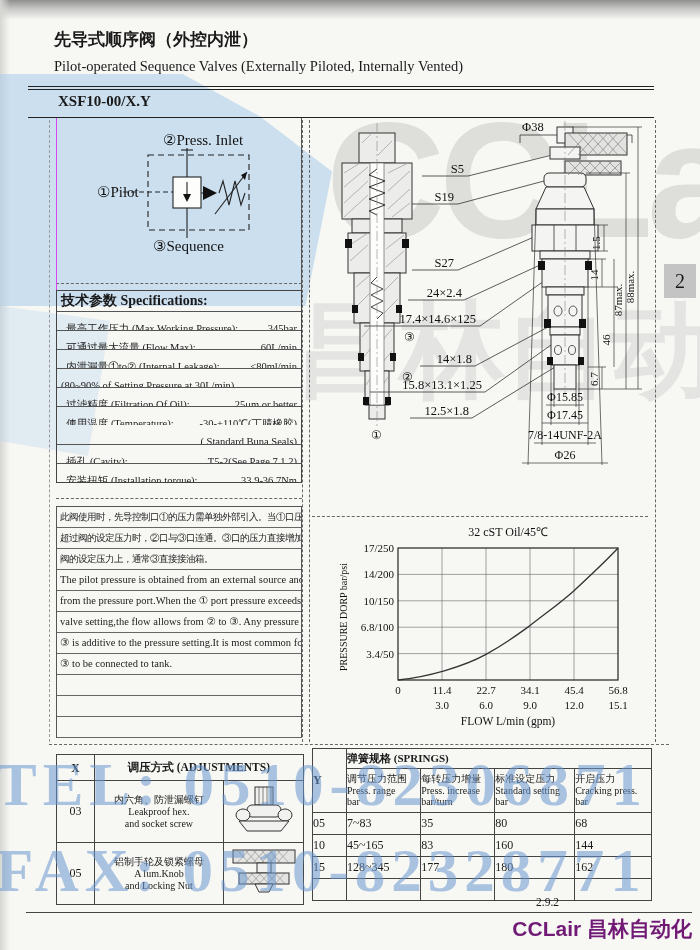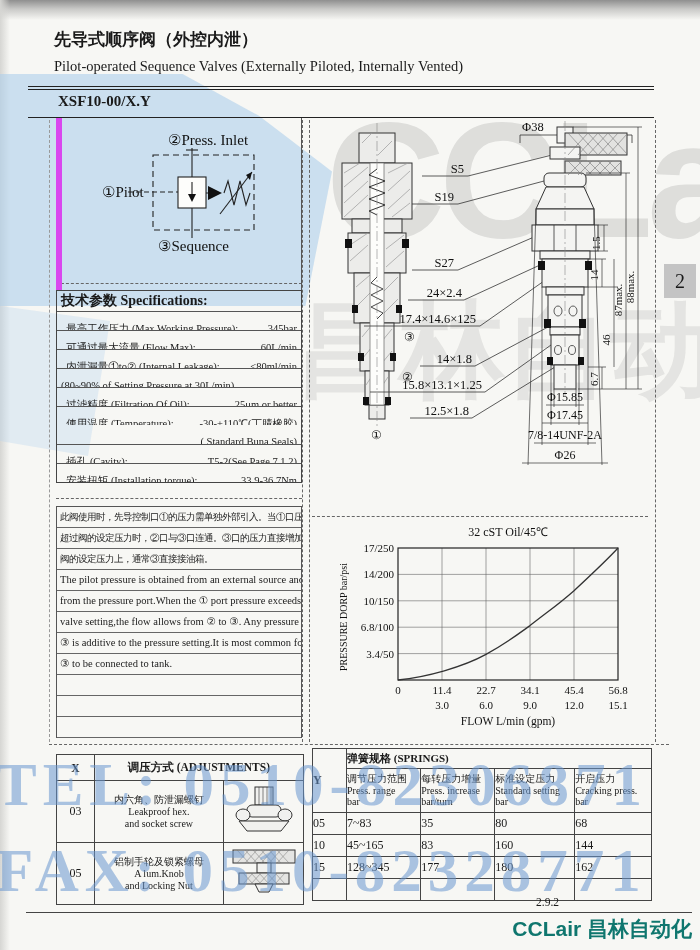--- a/index.html
+++ b/index.html
@@ -51,21 +51,21 @@
   #vd-2 { left:309px; top:120px; height:622px; }
   #vd-3 { left:655px; top:120px; height:622px; }
   #vd-4 { left:49px; top:120px; height:622px; border-left:1px dashed #999; }
   .hdash { border-top:1px dashed #666; z-index:1; }
   #hd-1 { left:56px; top:283px; width:246px; }
   #hd-2 { left:56px; top:498px; width:246px; }
   #hd-3 { left:312px; top:516px; width:336px; }
   #hd-4 { left:49px; top:744px; width:620px; }
   
   #schematic-box { left:56px; top:118px; width:246px; height:172px;
-    border-left:6px solid #d946ef; border-right:1px solid #555; z-index:2; }
+    border-left:1px solid #d946ef; border-right:1px solid #555; z-index:2; }
   
   #specs-box { left:56px; top:290px; width:246px;
     border:1px solid #444; background:transparent; z-index:2; font-size:10.5px; }
   .spec-head { height:20px; line-height:20px; padding:0 4px; font-size:14px; font-weight:bold; }
   .spec-row { display:flex; justify-content:space-between; height:19px; line-height:19px;
     padding:7px 4px; border-top:1px solid #555; white-space:nowrap; overflow:hidden; }
   .spec-row.no-top { border-top:none; }
   .spec-val { text-align:right; }
   
   #desc-box { left:56px; top:506px; width:246px;
@@ -94,21 +94,21 @@
   .spr-y { width:34px; font-size:12px; }
   #spr-table td { font-size:12px; height:22px; }
   .spr-empty td { height:26px; }
   
   #tab2 { left:664px; top:264px; width:32px; height:34px; background:#c4c4c4;
     text-align:center; line-height:34px; font-size:20px; z-index:2; }
   #pagenum { left:536px; top:896px; font-size:11.5px; z-index:7;text-align:right; }
   #footer-line { left:26px; top:912px; width:666px; border-top:1.5px solid #444; z-index:7; }
   #footer-logo { left:390px; top:915px; width:302px; text-align:right;
     font-family:"Liberation Sans", sans-serif; font-weight:bold; font-size:21px;
-    color:#0f766e; z-index:7; }
+    color:#701a75; z-index:7; }
 </style>
 </head>
 <body>
 
 <div class="abs" id="scan-top"></div>
 <div class="abs" id="scan-left"></div>
 
 <div class="abs" id="wm-blue"></div>
 <div class="abs" id="wm-blue2"></div>
 <div class="abs" id="wm-gray">CCLair</div>

